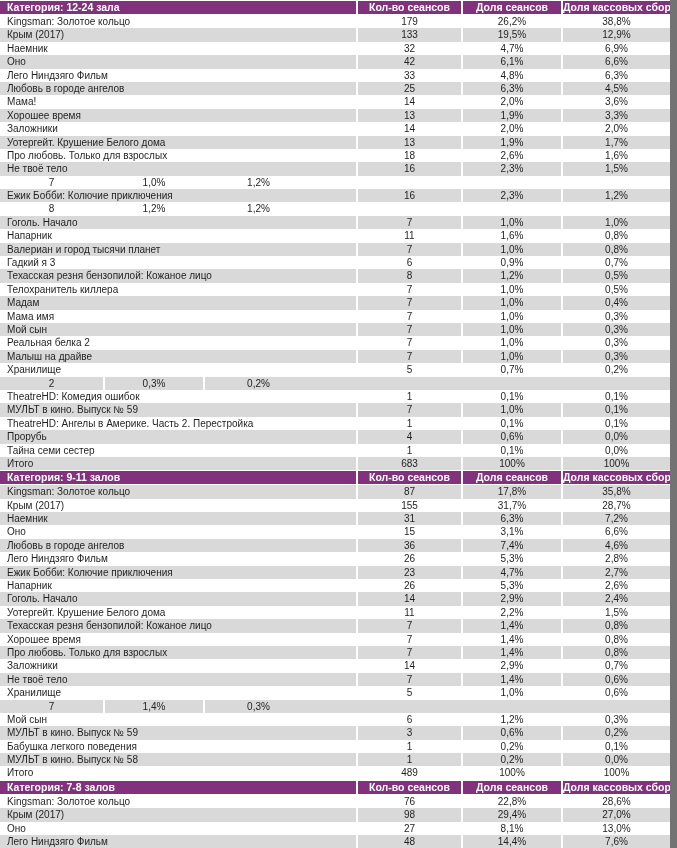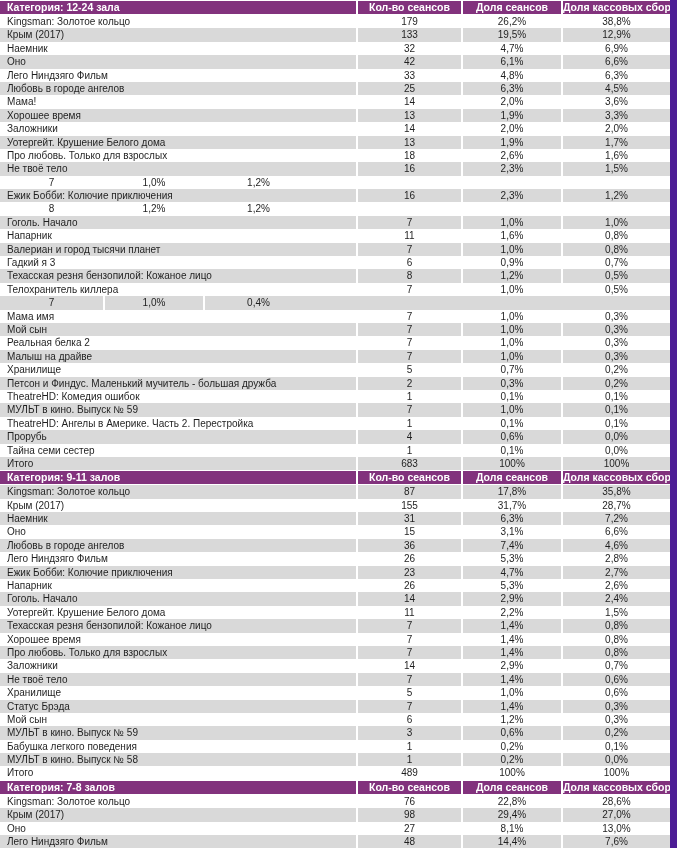--- a/index.html
+++ b/index.html
@@ -1,21 +1,21 @@
 <!DOCTYPE html>
 <html style="--accent: #82327D; --stripe: #D9D9D9; --text: #1F1F1F;"><head>
 <meta charset="utf-8">
 <style>
   html,body{margin:0;padding:0;background:#ffffff;}
   body{
     width:677px;height:848px;overflow:hidden;
     font-family:"Liberation Sans", sans-serif;
     color:var(--text,#1f1f1f);
   }
-  .page{width:677px;height:848px;overflow:hidden;background:#4c1d95;}
+  .page{width:677px;height:848px;overflow:hidden;background:#737373;}
   .table{width:670px;}
   .row{
     display:flex;align-items:stretch;
     height:13.4px;line-height:13.4px;
     font-size:10px;white-space:nowrap;overflow:hidden;
   }
   .row.even{background:var(--stripe,#d9d9d9);}
   .row.odd{background:#ffffff;}
   .row.total .cell{font-weight:normal;}
   .header-row{
@@ -163,20 +163,21 @@
         <div class="cell c2">1,2%</div>
         <div class="cell c3">0,5%</div>
       </div>
       <div class="row odd">
         <div class="cell c0">Телохранитель киллера</div>
         <div class="cell c1">7</div>
         <div class="cell c2">1,0%</div>
         <div class="cell c3">0,5%</div>
       </div>
       <div class="row even">
+        <div class="cell c0">Мадам</div>
         <div class="cell c1">7</div>
         <div class="cell c2">1,0%</div>
         <div class="cell c3">0,4%</div>
       </div>
       <div class="row odd">
         <div class="cell c0">Мама имя</div>
         <div class="cell c1">7</div>
         <div class="cell c2">1,0%</div>
         <div class="cell c3">0,3%</div>
       </div>
@@ -198,21 +199,20 @@
         <div class="cell c2">1,0%</div>
         <div class="cell c3">0,3%</div>
       </div>
       <div class="row odd">
         <div class="cell c0">Хранилище</div>
         <div class="cell c1">5</div>
         <div class="cell c2">0,7%</div>
         <div class="cell c3">0,2%</div>
       </div>
       <div class="row even">
-        <div class="cell c0">Петсон и Финдус. Маленький мучитель - большая дружба</div>
         <div class="cell c1">2</div>
         <div class="cell c2">0,3%</div>
         <div class="cell c3">0,2%</div>
       </div>
       <div class="row odd">
         <div class="cell c0">TheatreHD: Комедия ошибок</div>
         <div class="cell c1">1</div>
         <div class="cell c2">0,1%</div>
         <div class="cell c3">0,1%</div>
       </div>
@@ -342,21 +342,20 @@
         <div class="cell c2">1,4%</div>
         <div class="cell c3">0,6%</div>
       </div>
       <div class="row odd">
         <div class="cell c0">Хранилище</div>
         <div class="cell c1">5</div>
         <div class="cell c2">1,0%</div>
         <div class="cell c3">0,6%</div>
       </div>
       <div class="row even">
-        <div class="cell c0">Статус Брэда</div>
         <div class="cell c1">7</div>
         <div class="cell c2">1,4%</div>
         <div class="cell c3">0,3%</div>
       </div>
       <div class="row odd">
         <div class="cell c0">Мой сын</div>
         <div class="cell c1">6</div>
         <div class="cell c2">1,2%</div>
         <div class="cell c3">0,3%</div>
       </div>

